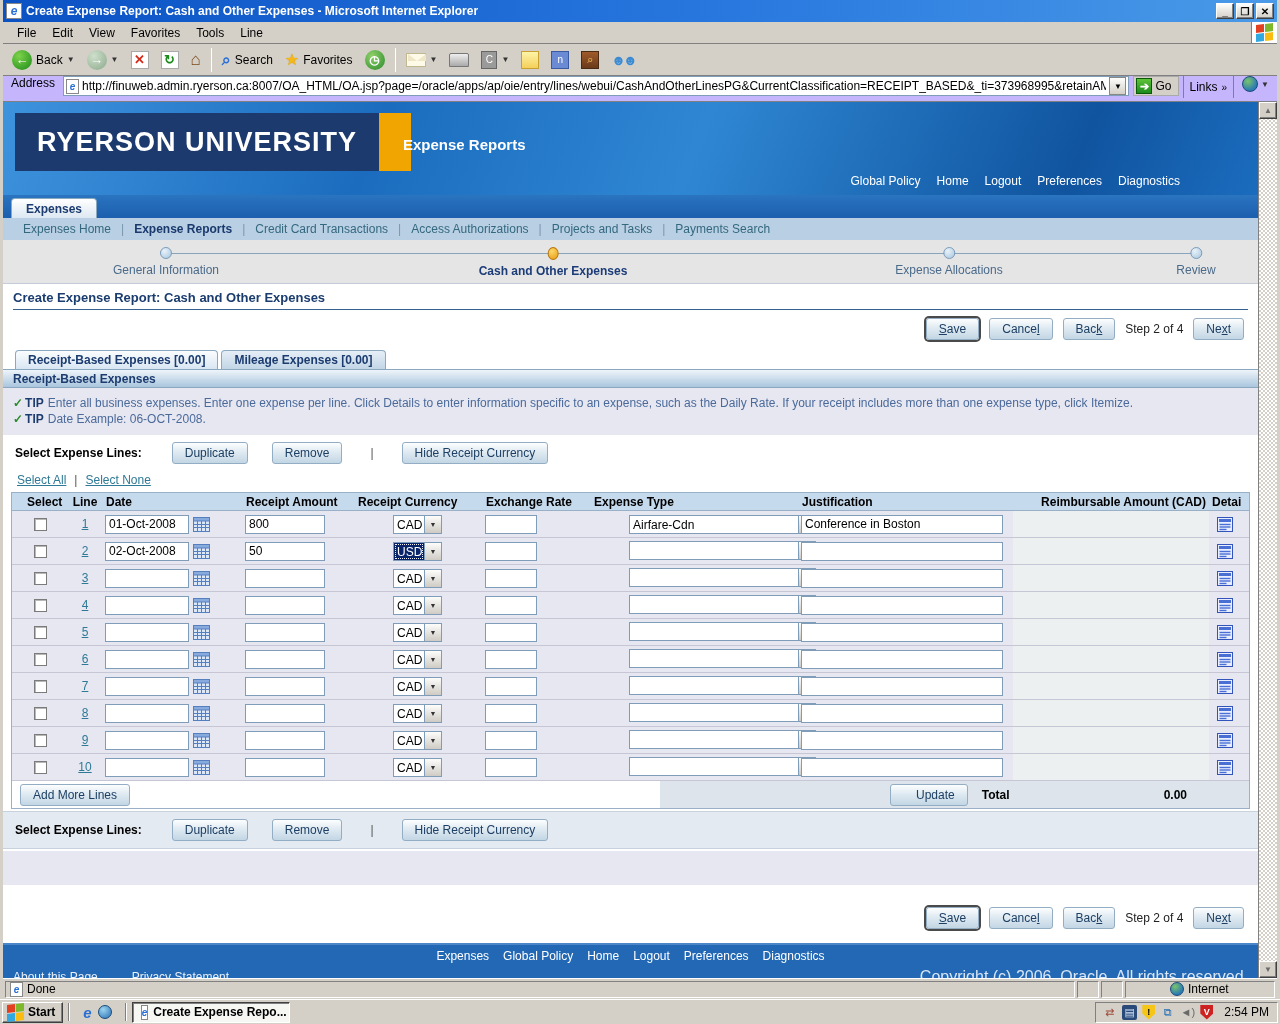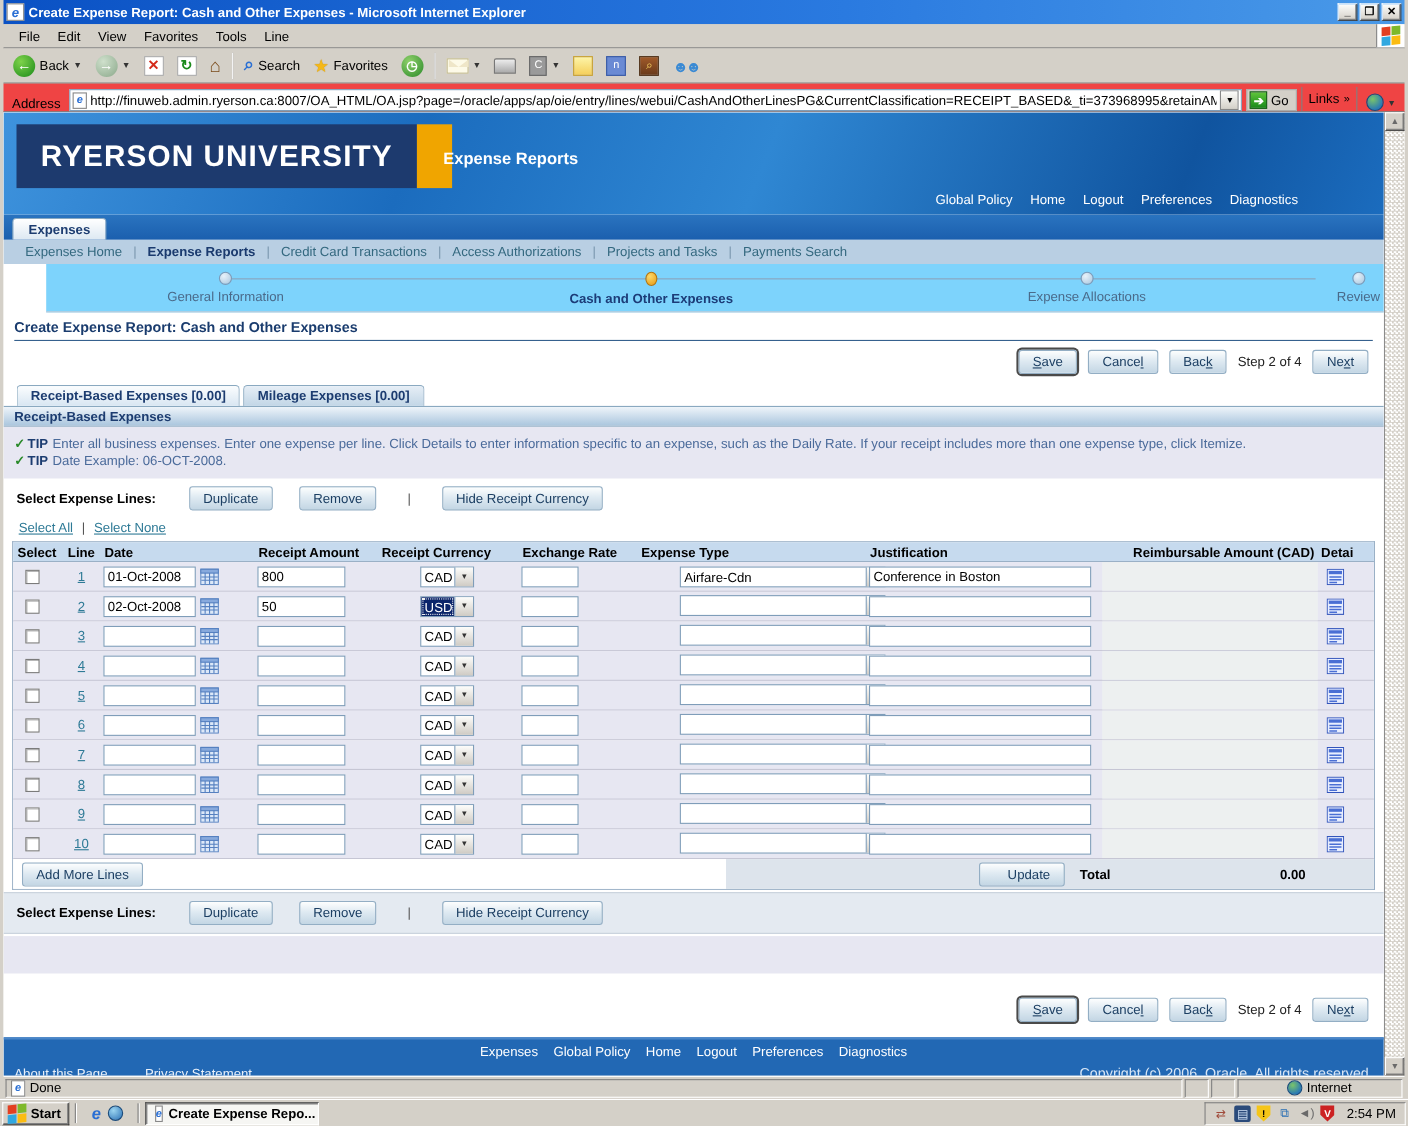--- a/index.html
+++ b/index.html
@@ -38,21 +38,21 @@
   .mail-ico::after { content:""; position:absolute; left:1px; right:1px; top:0; border-top:7px solid transparent; border-left:9px solid #efe6c8; border-right:9px solid #efe6c8; }
   .print-ico { width:20px; height:14px; background:linear-gradient(#eee,#aaa); border:1px solid #777; border-radius:2px 2px 0 0; }
   .edit-ico { width:16px; height:18px; background:#9a9a9a; border:1px solid #666; color:#fff; font-size:10px; display:flex; align-items:center; justify-content:center; }
   .note-ico { width:18px; height:18px; background:linear-gradient(#fdf4a8,#f5cf5a); border:1px solid #c8a030; }
   .disc-ico { width:18px; height:18px; background:#6a8ad4; border:1px solid #3a5aa4; color:#fff; font-size:10px; display:flex; align-items:center; justify-content:center; }
   .res-ico { width:18px; height:18px; background:linear-gradient(#a05a2a,#6a3a1a); border:1px solid #4a2a10; color:#f5d060; font-size:11px; display:flex; align-items:center; justify-content:center; }
   .msn-ico { color:#3a8ad4; font-size:14px; letter-spacing:-3px; }
   .tbsep { width:1px; height:24px; background:#808080; border-right:1px solid #fff; margin:0 3px; }
   .dd { font-size:8px; color:#333; }
 
-  .addressbar { height:26px; background:#ef4444; display:flex; align-items:flex-end; padding:0 4px; border-bottom:1px solid #808080; gap:4px; }
+  .addressbar { height:26px; background:#c4b5fd; display:flex; align-items:flex-start; padding:0 4px; border-bottom:1px solid #808080; gap:4px; }
   .addr-label { padding:0 4px; }
   .addr-box { flex:1; height:20px; background:#fff; border:1px solid #7f9db9; display:flex; align-items:center; padding:0 2px; gap:3px; overflow:hidden; }
   .addr-box .pg { width:13px; height:15px; background:#fff; border:1px solid #888; color:#2a6fd4; font-weight:bold; font-style:italic; font-size:10px; display:flex; align-items:center; justify-content:center; flex:none; }
   .addr-url { white-space:nowrap; overflow:hidden; font-size:12px; }
   .addr-dd { width:17px; height:18px; background:linear-gradient(#fdfdfb,#d4d0c8); border:1px solid #888; display:flex; align-items:center; justify-content:center; font-size:8px; flex:none; }
   .go-btn { display:flex; align-items:center; gap:3px; padding:1px 6px 1px 2px; border:1px solid #aaa; background:#d4d0c8; }
   .go-arrow { width:16px; height:16px; background:linear-gradient(#5fc43a,#1a8a1a); color:#fff; display:flex; align-items:center; justify-content:center; font-weight:bold; font-size:11px; border:1px solid #0a5a0a; }
   .links-btn { display:flex; align-items:center; gap:4px; padding:2px 6px; border-left:1px solid #808080; border-right:1px solid #808080; height:22px; }
   .globe-btn { display:flex; align-items:center; gap:3px; padding:0 4px; }
   .globe16 { width:16px; height:16px; border-radius:50%; background:radial-gradient(circle at 35% 30%,#7ac46a,#2a7ab4 70%); border:1px solid #1a4a7a; }
@@ -72,21 +72,21 @@
 
   
   .tabrow { height:23px; background:linear-gradient(180deg,#2a74c0,#1b5fae); display:flex; align-items:flex-end; padding-left:8px; }
   .toptab { background:linear-gradient(#ffffff,#dce8f2); border:1px solid #8aa9c0; border-bottom:none; border-radius:4px 4px 0 0; padding:3px 14px 2px; font-weight:bold; color:#1c3c70; font-size:12px; }
   .subnav { height:22px; background:#b9cfe3; display:flex; align-items:center; padding-left:10px; font-size:12px; }
   .subnav a { color:#33687f; text-decoration:none; padding:0 10px; }
   .subnav a.active { color:#1a3a6e; font-weight:bold; }
   .subnav .sep { color:#7a96ae; }
 
   
-  .train { height:44px; background:#7dd3fc; position:relative; border-bottom:1px solid #c4ccd8;margin-left:39px; }
+  .train { height:44px; background:#e5e5e5; position:relative; border-bottom:1px solid #c4ccd8; }
   .train-line { position:absolute; left:163px; right:62px; top:13px; height:1px; background:#8aa4bc; }
   .tstep { position:absolute; top:7px; transform:translateX(-50%); text-align:center; }
   .tdot { width:12px; height:12px; border-radius:50%; background:radial-gradient(circle at 35% 30%,#e8f2fa,#a8c6de); border:1px solid #7d9cba; margin:0 auto; }
   .tdot.active { background:radial-gradient(circle at 35% 30%,#fcd86a,#e89a10); border-color:#b87408; width:11px; height:13px; }
   .tlabel { margin-top:4px; font-size:12px; color:#4a6a8a; white-space:nowrap; }
   .tlabel.active { color:#1c3c78; font-weight:bold; }
 
   .page-title { margin:6px 10px 0; color:#1a3c6e; font-weight:bold; font-size:13px; padding-bottom:4px; border-bottom:1px solid #36618e; }
 
   .btnrow { display:flex; justify-content:flex-end; align-items:center; gap:10px; padding:8px 14px 6px; }
@@ -112,21 +112,21 @@
   .actionbar .pipe { color:#555; padding:0 4px; }
   .sel-links { display:flex; align-items:center; gap:8px; padding:2px 0 5px 14px; }
   .sel-links a { color:#2e7a96; font-size:12px; }
   .sel-links .pipe { color:#555; }
 
   
   .etable { margin:0 8px; border:1px solid #9ab0c6; border-bottom:none; }
   .thead { display:flex; background:#c6daee; border-bottom:1px solid #9ab0c6; font-weight:bold; font-size:12px; color:#000; height:18px; align-items:center; }
   .thead > div { padding:0 3px; white-space:nowrap; overflow:hidden; }
   .trow { display:flex; align-items:center; background:#e7e7f2; height:27px; border-bottom:1px solid #c6c6d4; }
-  .col-select{width:44px; display:flex; justify-content:flex-start; padding-left:11px;}
+  .col-select{width:44px; display:flex; justify-content:flex-start; padding-left:11px;margin-left:11px;}
   .col-line{width:36px; text-align:center;}
   .col-date{width:140px; display:flex; align-items:center; gap:4px; padding-left:2px;}
   .col-amt{width:112px; padding-left:2px;}
   .col-cur{width:128px; padding-left:2px;}
   .col-exr{width:108px; padding-left:2px;}
   .col-type{width:208px; padding-left:2px;}
   .col-just{width:214px; padding-left:2px;}
   .col-reimb{width:196px; align-self:stretch; display:flex; align-items:center; justify-content:flex-end; padding-right:6px;}
   .trow .col-reimb { background:#edf0f0; }
   .col-det{width:32px; text-align:center;}
@@ -151,21 +151,21 @@
   .tbl-bottom .total-val { margin-left:auto; margin-right:62px; font-weight:bold; }
 
   .lavender-block { height:34px; background:#e7e7f2; margin-top:2px; }
 
   
   .footer-bar { margin-top:8px; background:#2268b4; border-top:2px solid #4a86c8; color:#fff; padding:4px 0 6px; }
   .footer-links { display:flex; justify-content:center; gap:14px; font-size:12px; }
   .footer-links a { color:#fff; text-decoration:none; }
   .footer-row2 { display:flex; align-items:center; margin-top:5px; padding:0 10px; }
   .footer-row2 a { color:#e8f0fa; text-decoration:none; margin-right:34px; font-size:12px; }
-  .copyright { margin-left:auto; font-size:13px; color:#d8e6f6;text-decoration:underline; }
+  .copyright { margin-left:auto; font-size:16px; color:#d8e6f6;text-decoration:underline; }
 
   
   .vscroll { width:19px; background:conic-gradient(#ffffff 25%,#d4d0c8 0 50%,#ffffff 0 75%,#d4d0c8 0) 0 0/4px 4px; display:flex; flex-direction:column; justify-content:space-between; border-left:1px solid #808080; }
   .sbtn { height:17px; background:#d4d0c8; border:1px solid #fff; border-right-color:#404040; border-bottom-color:#404040; box-shadow:inset -1px -1px 0 #808080; display:flex; align-items:center; justify-content:center; font-size:8px; color:#6a6a6a; }
 
   
   .statusbar { height:21px; background:#d4d0c8; border-top:1px solid #fff; display:flex; align-items:center; padding:1px 2px; gap:2px; }
   .spanel { height:17px; border:1px solid #808080; border-right-color:#fff; border-bottom-color:#fff; display:flex; align-items:center; padding:0 4px; gap:4px; }
   .spanel.main { flex:1; }
   .spanel.tiny { width:22px; }

